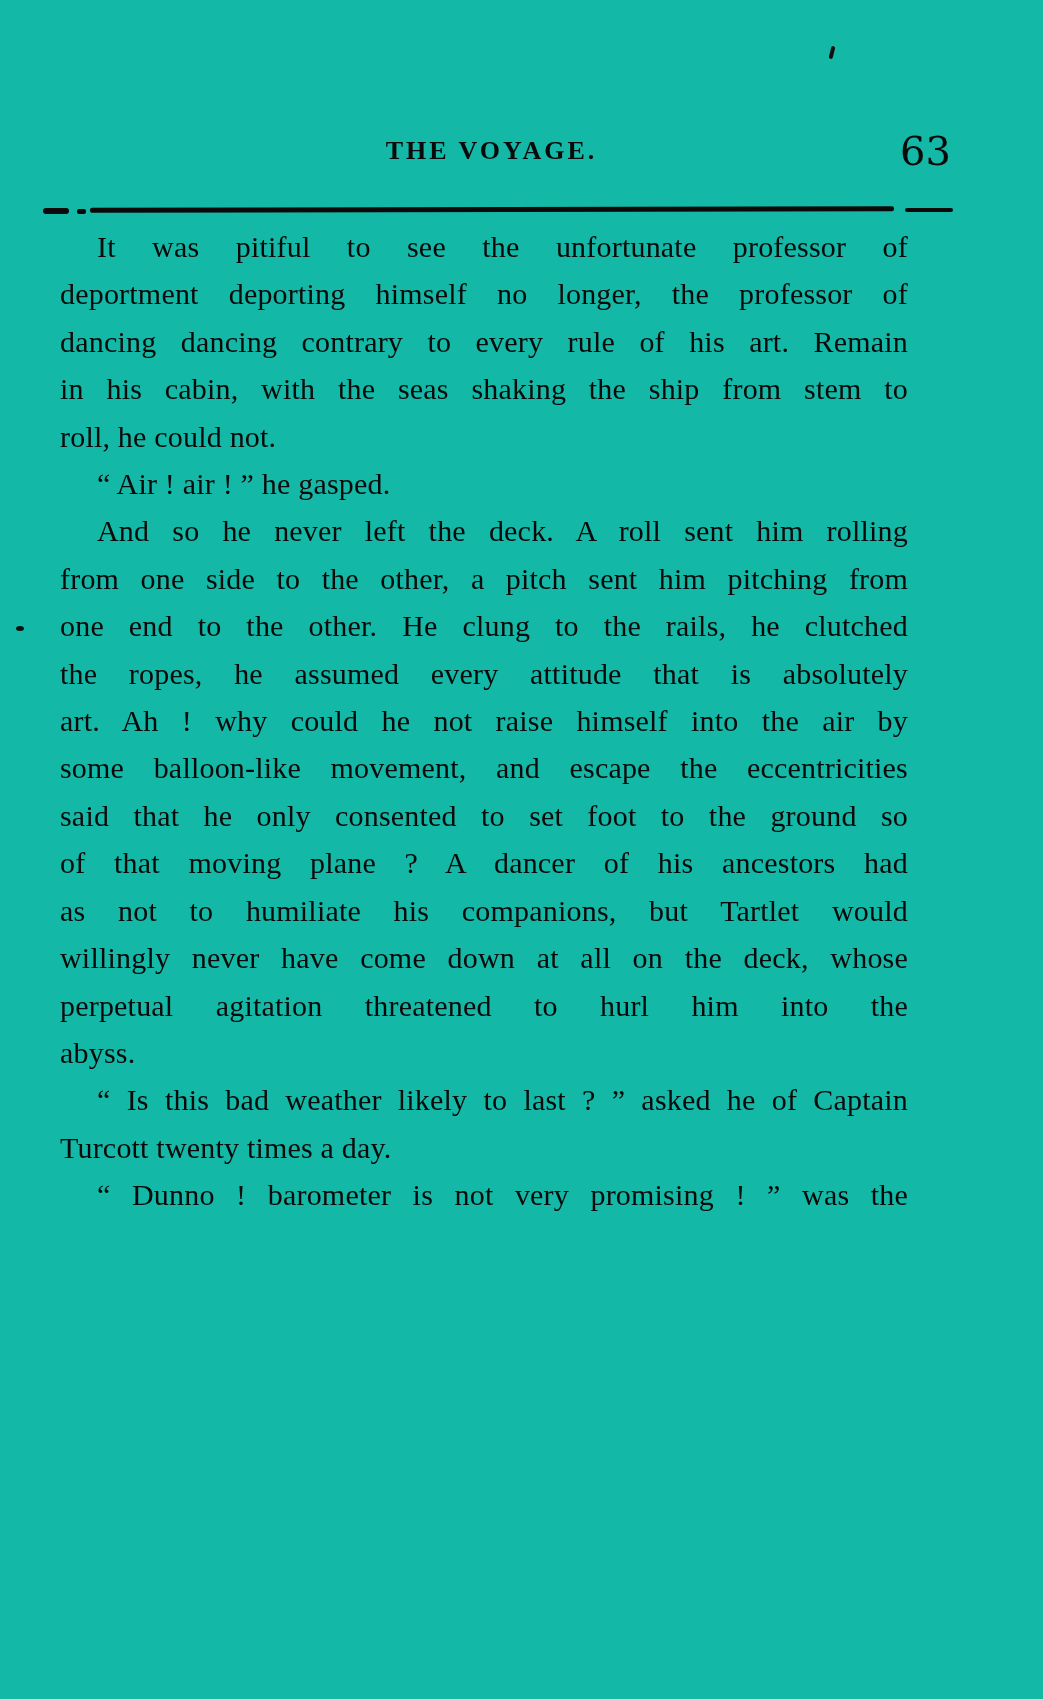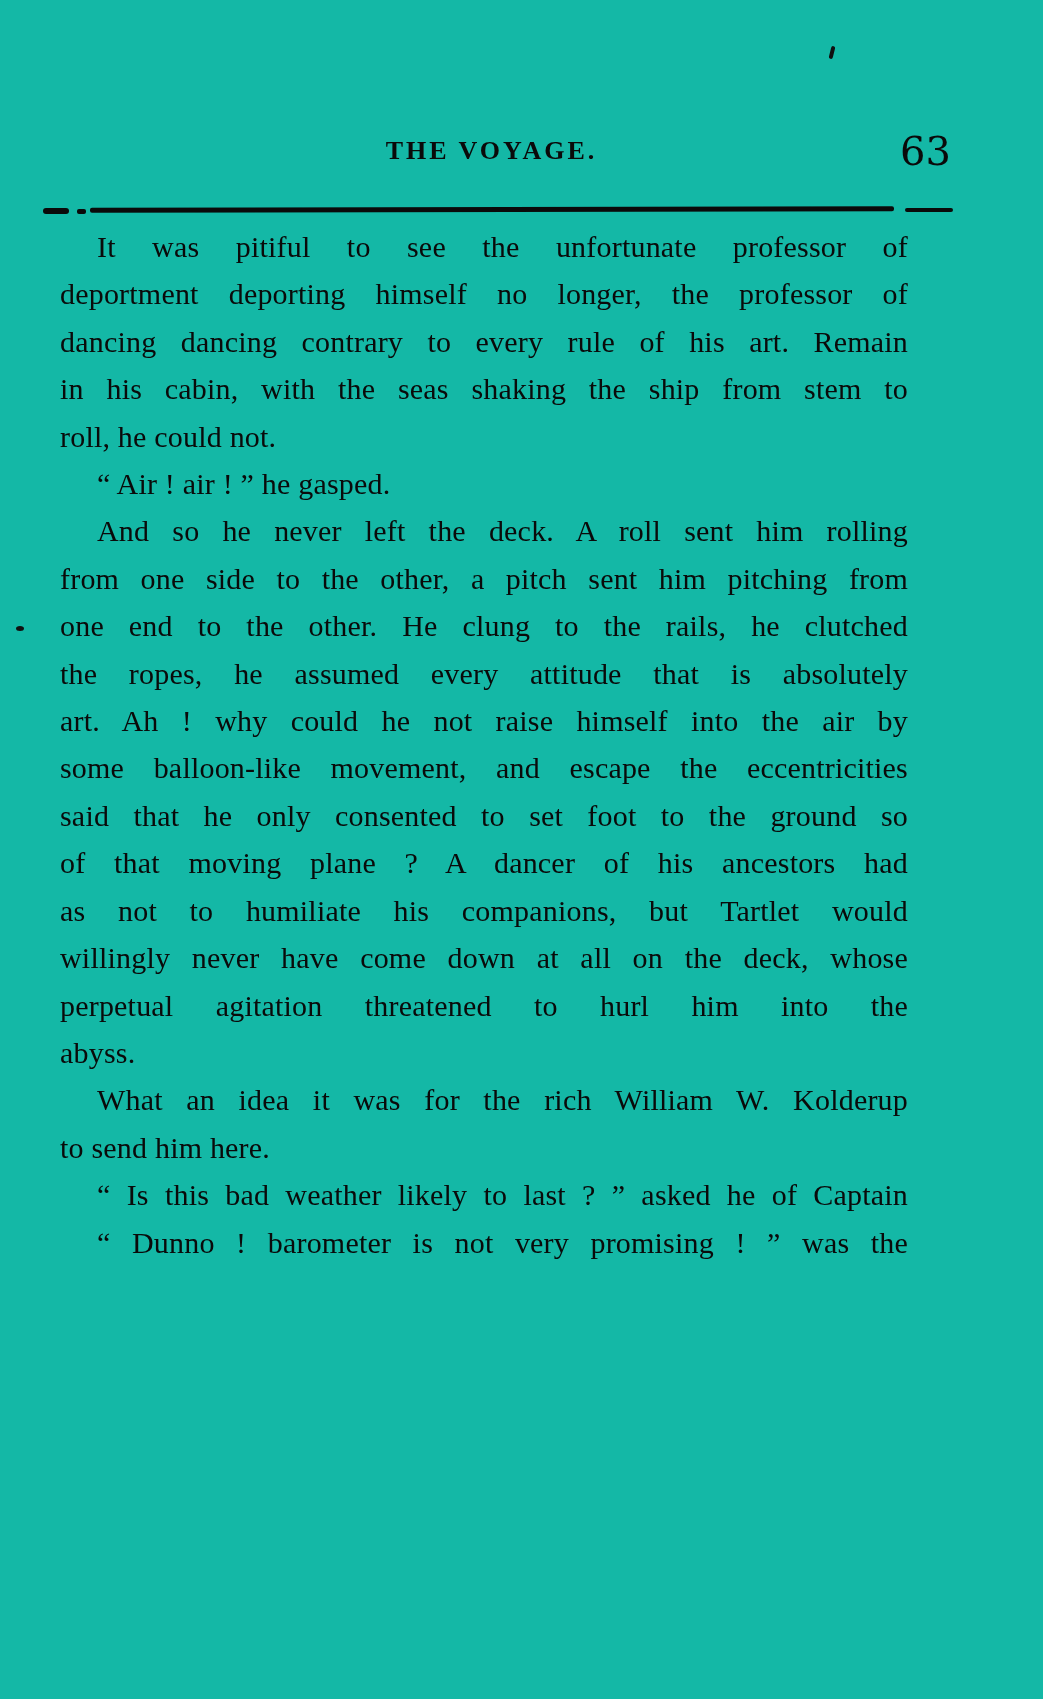--- a/index.html
+++ b/index.html
@@ -92,24 +92,21 @@
         <span class="tline">art.  Ah !  why could he not raise himself into the air by</span>
         <span class="tline">some balloon-like movement, and escape the eccentricities</span>
         <span class="tline">said that he only consented to set foot to the ground so</span>
         <span class="tline">of that moving plane ?  A dancer of his ancestors had</span>
         <span class="tline">as not to humiliate his companions, but Tartlet would</span>
         <span class="tline">willingly never have come down at all on the deck, whose</span>
         <span class="tline">perpetual agitation threatened to hurl him into the</span>
         <span class="tline last">abyss.</span>
       </p>
     <p class="para">
-        <span class="tline first">What an idea it was for the rich William W. Kolderup</span>
-        <span class="tline last">to send him here.</span>
-      </p>
-    <p class="para">
         <span class="tline first">“ Is this bad weather likely to last ? ” asked he of Captain</span>
+        <span class="tline last">Turcott twenty times a day.</span>
       </p>
     <p class="para">
         <span class="tline first">“ Dunno !  barometer is not very promising ! ” was the</span>
       </p>
   </main>
 
 </div>
 
 </body></html>

